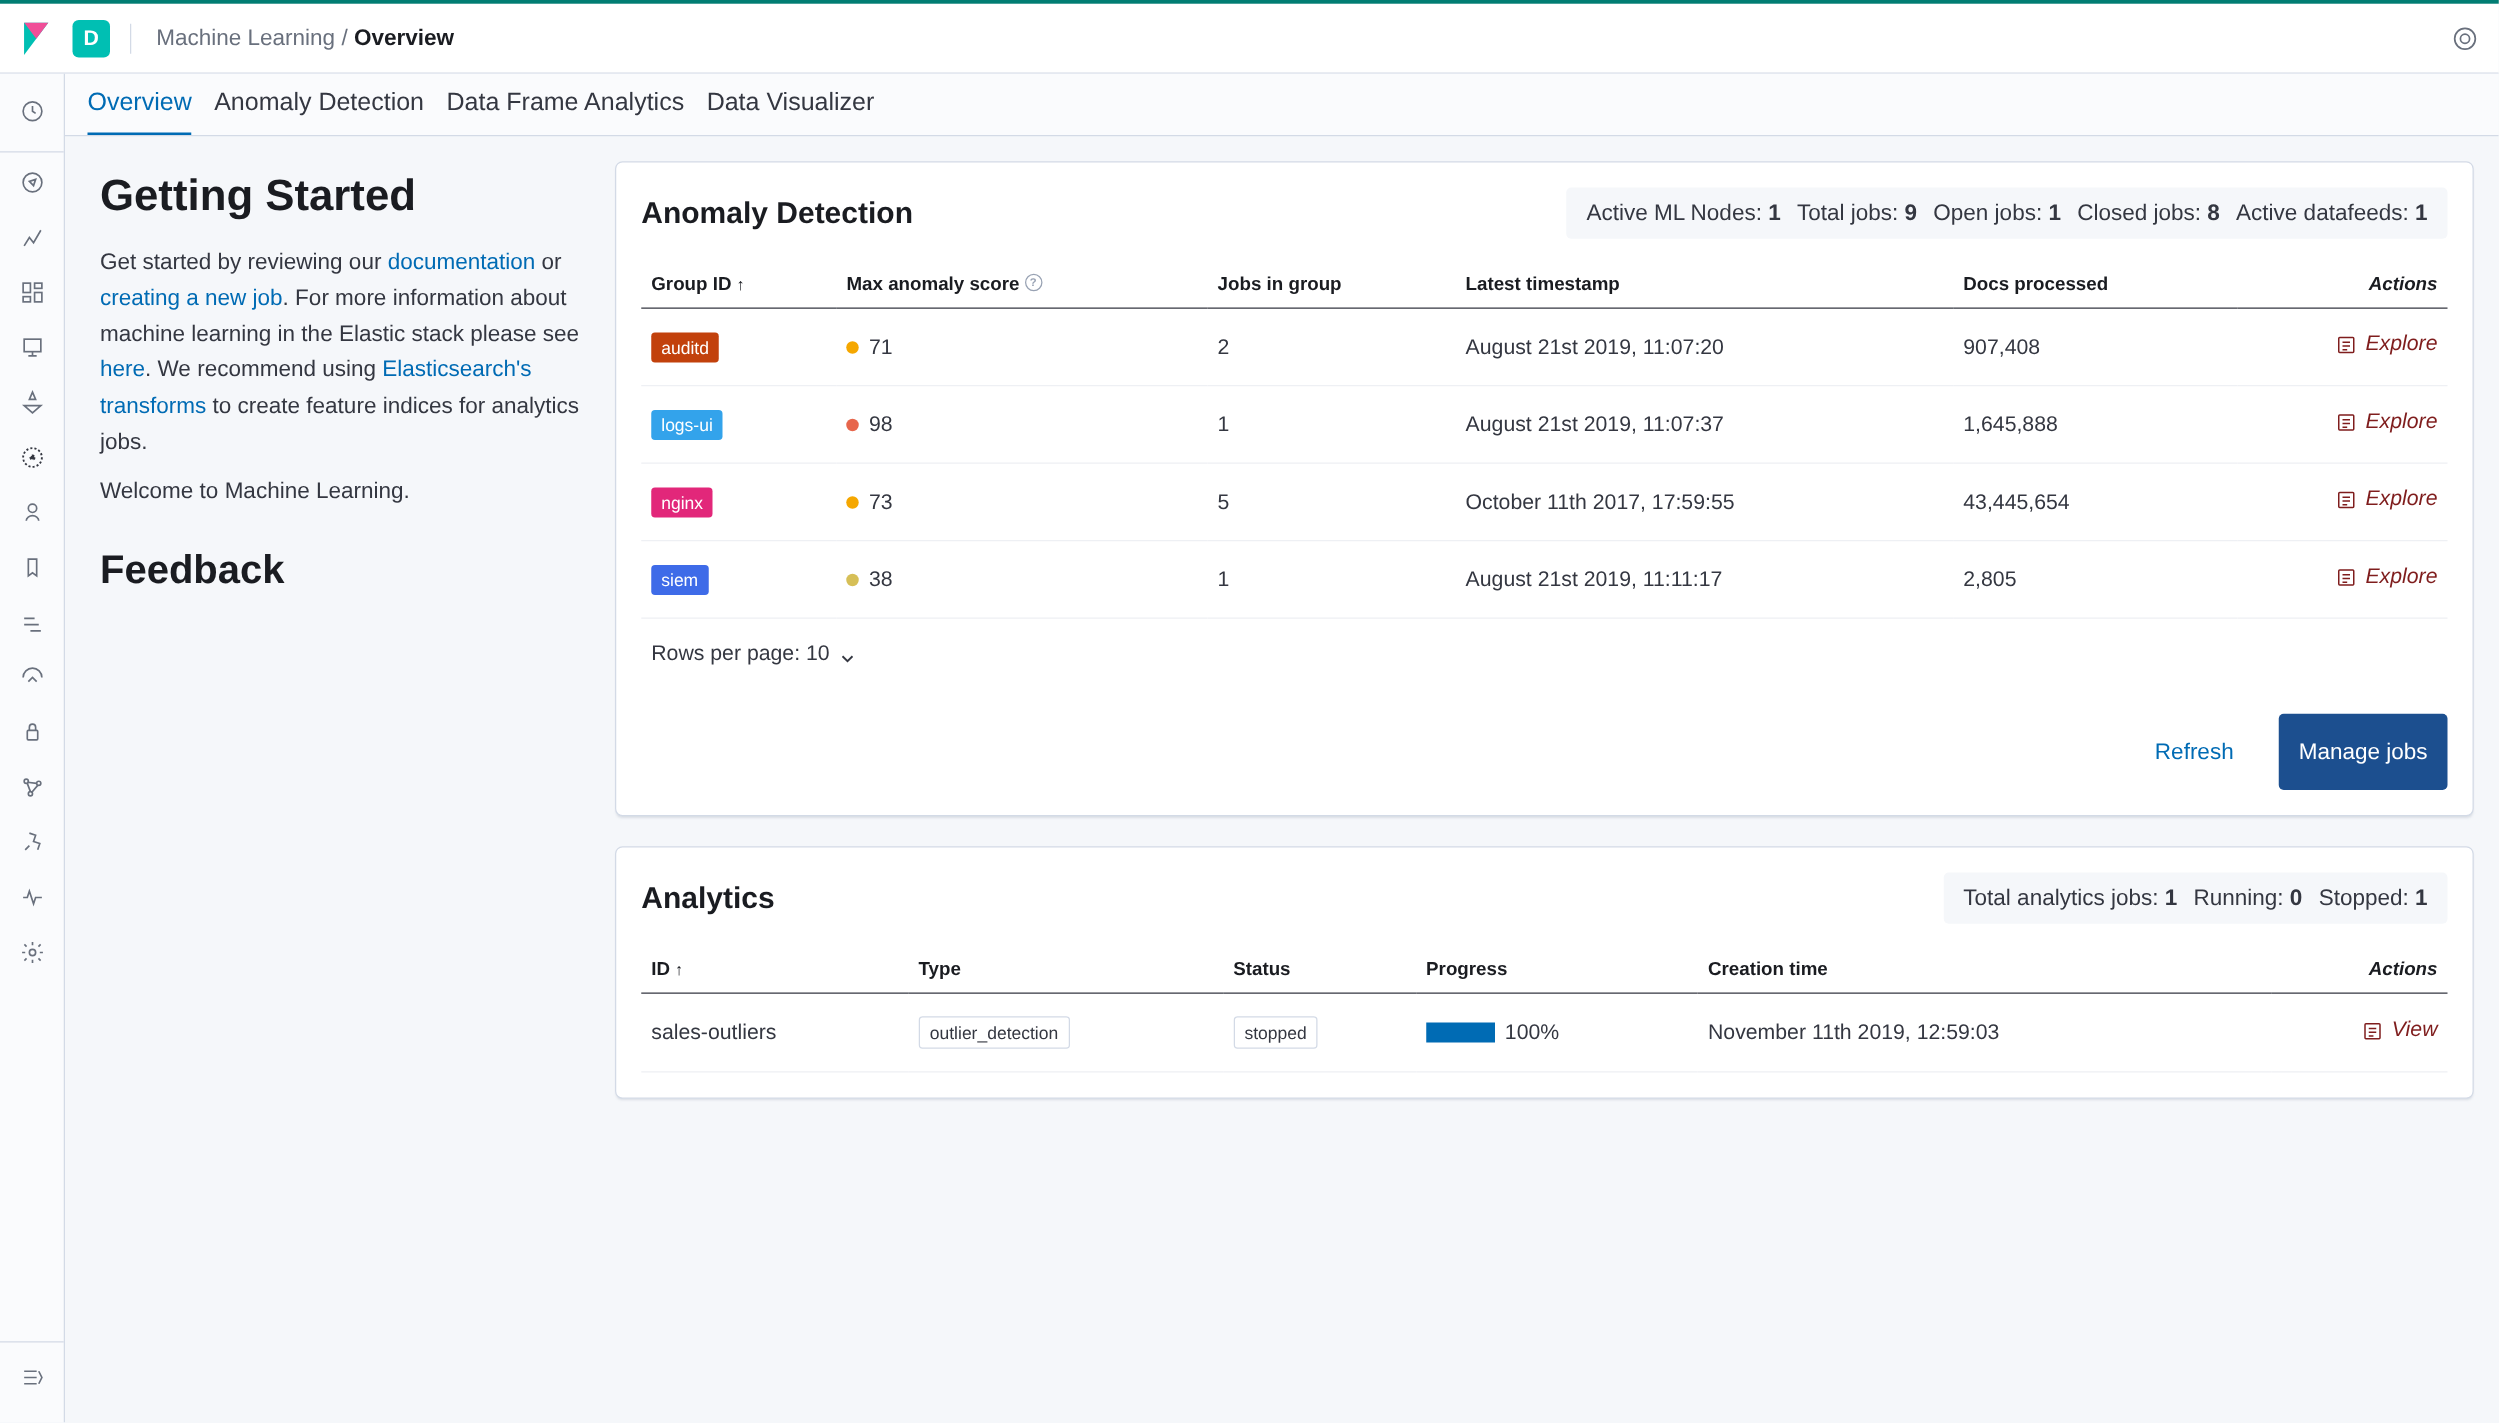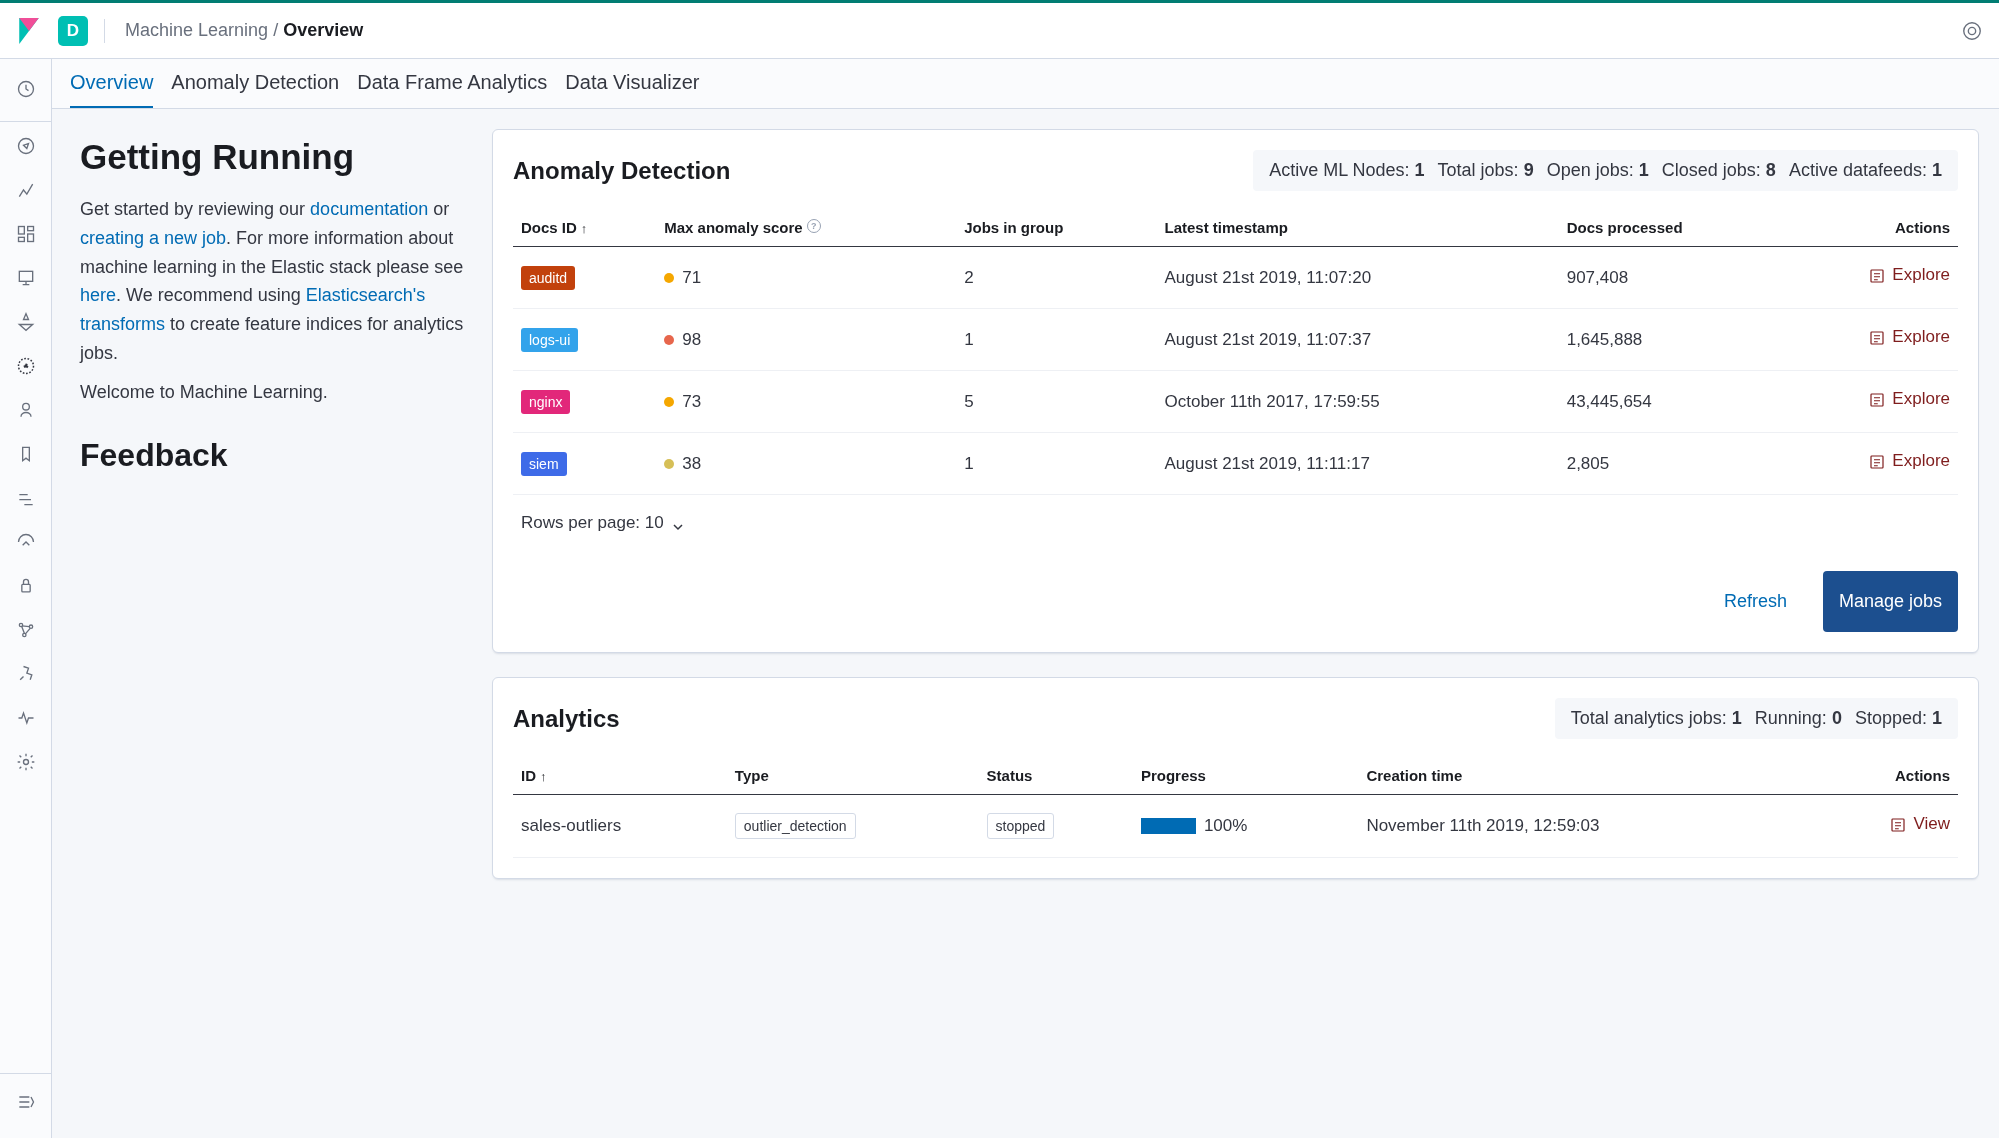--- a/index.html
+++ b/index.html
@@ -36,21 +36,21 @@
 .panels { flex: 1; display: flex; flex-direction: column; gap: 24px; }
 .panel { background: #fff; border: 1px solid #d3dae6; border-radius: 6px; padding: 20px; box-shadow: 0 2px 2px -1px rgba(152,162,179,.3); }
 .panel-header { display: flex; align-items: center; justify-content: space-between; margin-bottom: 20px; }
 .panel-title { font-size: 24px; font-weight: 600; color: #1a1c21; }
 .panel-stats { background: #f5f7fa; padding: 10px 16px; border-radius: 4px; font-size: 18px; color: #343741; }
 .panel-stats span.sep { margin: 0 4px; }
 
 table { width: 100%; border-collapse: collapse; }
 th { text-align: left; font-size: 15px; font-weight: 600; color: #1a1c21; padding: 8px 8px 10px; border-bottom: 1px solid #343741; }
 td { padding: 18px 8px; border-bottom: 1px solid #eef0f4; font-size: 17px; vertical-align: middle; }
-th.right, td.right { text-align: right; }
+th.right, td.right { text-align: right; font-style: italic; }
 
 .badge { display: inline-block; padding: 4px 8px; border-radius: 3px; font-size: 14px; font-weight: 500; color: #fff; }
 .dot { display: inline-block; width: 10px; height: 10px; border-radius: 50%; margin-right: 8px; vertical-align: middle; }
 
 .action-link { color: #7f1d1d; display: inline-flex; align-items: flex-end; gap: 6px; font-size: 17px; }
 .action-link svg { width: 18px; height: 18px; }
 
 .sort-arrow { font-size: 13px; margin-left: 4px; }
 .q-icon { display: inline-block; width: 14px; height: 14px; border: 1px solid #98a2b3; border-radius: 50%; font-size: 9px; line-height: 12px; text-align: center; color: #98a2b3; margin-left: 4px; vertical-align: text-top; }
 
@@ -202,21 +202,21 @@
     <div class="tabs">
       <div class="tab active">Overview</div>
       <div class="tab">Anomaly Detection</div>
       <div class="tab">Data Frame Analytics</div>
       <div class="tab">Data Visualizer</div>
     </div>
 
     <div class="content">
 
       <div class="sidebar-text">
-        <h1>Getting Running</h1>
+        <h1>Getting Started</h1>
         <p>
           <span>Get started by reviewing our </span><a>documentation</a><span> or </span><a>creating a new job</a><span>. For more information about machine learning in the Elastic stack please see </span><a>here</a><span>. We recommend using </span><a>Elasticsearch's transforms</a><span> to create feature indices for analytics jobs.</span>
         </p>
         <p>Welcome to Machine Learning.</p>
         <h2>Feedback</h2>
       </div>
 
       <div class="panels">
 
         <div class="panel">
@@ -226,21 +226,21 @@
               <span>Active ML Nodes:</span> <b>1</b><span class="sep"> </span>
               <span>Total jobs:</span> <b>9</b><span class="sep"> </span>
               <span>Open jobs:</span> <b>1</b><span class="sep"> </span>
               <span>Closed jobs:</span> <b>8</b><span class="sep"> </span>
               <span>Active datafeeds:</span> <b>1</b>
             </div>
           </div>
           <table>
             <thead>
               <tr>
-                <th><span>Docs ID</span><span class="sort-arrow">↑</span></th>
+                <th><span>Group ID</span><span class="sort-arrow">↑</span></th>
                 <th><span>Max anomaly score</span><span class="q-icon">?</span></th>
                 <th>Jobs in group</th>
                 <th>Latest timestamp</th>
                 <th>Docs processed</th>
                 <th class="right">Actions</th>
               </tr>
             </thead>
             <tbody id="anomaly-tbody">
                 <tr>
                   <td><span class="badge" style="background:#c2410c">auditd</span></td>

